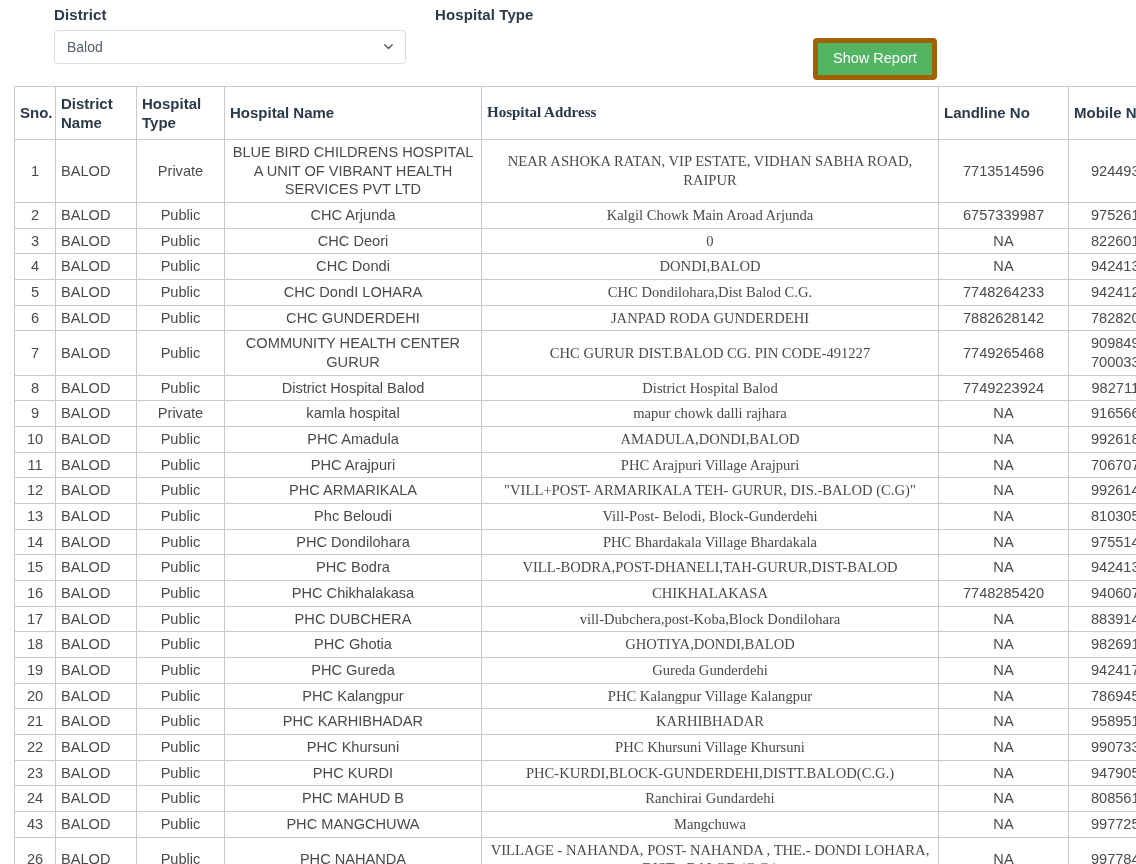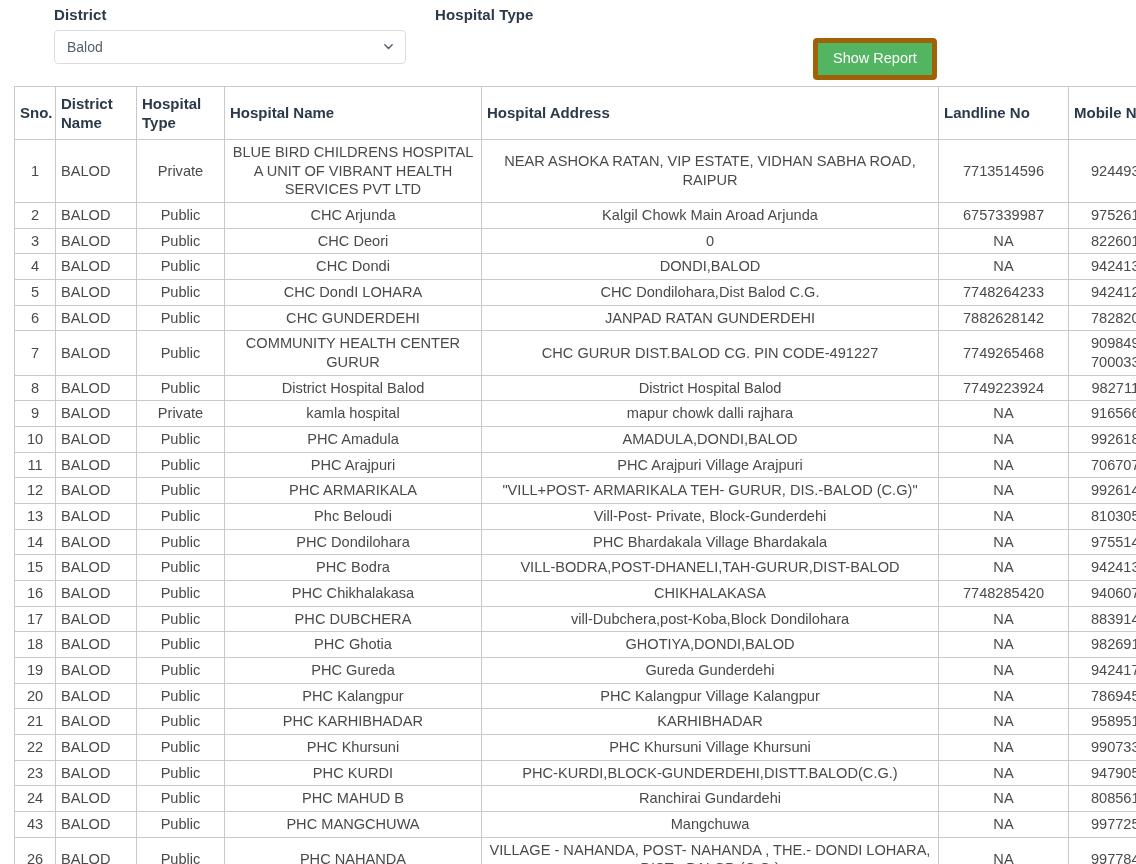--- a/index.html
+++ b/index.html
@@ -115,21 +115,21 @@
   }
   .report-table td {
     color: #4a4a4a;
     font-size: 14.6px;
   }
 
   .c-sno      { width: 30px;  text-align: center; border-radius: 16px; }
   .c-district { width: 70px;  text-align: left; margin-top: 20px; }
   .c-type     { width: 77px;  text-align: center; }
   .c-name     { width: 246px; text-align: center; }
-  .c-address  { width: 446px; text-align: center; }
+  .c-address  { width: 446px; text-align: center; font-family: Liberation Serif, serif; }
   .c-landline { width: 119px; text-align: center; }
   .c-mobile   { width: 115px; text-align: center; }
 
   th.c-district, th.c-type, th.c-address, th.c-landline, th.c-mobile, th.c-sno {
     text-align: left;
   }
 
   .mobile-line { display: block; }
 </style>
 </head>
@@ -215,21 +215,21 @@
         <td class="c-name">CHC DondI LOHARA</td>
         <td class="c-address">CHC Dondilohara,Dist Balod C.G.</td>
         <td class="c-landline">7748264233</td>
         <td class="c-mobile">9424127485</td>
       </tr>
       <tr>
         <td class="c-sno">6</td>
         <td class="c-district">BALOD</td>
         <td class="c-type">Public</td>
         <td class="c-name">CHC GUNDERDEHI</td>
-        <td class="c-address">JANPAD RATAN GUNDERDEHI</td>
+        <td class="c-address">JANPAD RODA GUNDERDEHI</td>
         <td class="c-landline">7882628142</td>
         <td class="c-mobile">7828200007</td>
       </tr>
       <tr>
         <td class="c-sno">7</td>
         <td class="c-district">BALOD</td>
         <td class="c-type">Public</td>
         <td class="c-name">COMMUNITY HEALTH CENTER GURUR</td>
         <td class="c-address">CHC GURUR DIST.BALOD CG. PIN CODE-491227</td>
         <td class="c-landline">7749265468</td>
@@ -281,21 +281,21 @@
         <td class="c-name">PHC ARMARIKALA</td>
         <td class="c-address">"VILL+POST- ARMARIKALA TEH- GURUR, DIS.-BALOD (C.G)"</td>
         <td class="c-landline">NA</td>
         <td class="c-mobile">9926144174</td>
       </tr>
       <tr>
         <td class="c-sno">13</td>
         <td class="c-district">BALOD</td>
         <td class="c-type">Public</td>
         <td class="c-name">Phc Beloudi</td>
-        <td class="c-address">Vill-Post- Private, Block-Gunderdehi</td>
+        <td class="c-address">Vill-Post- Belodi, Block-Gunderdehi</td>
         <td class="c-landline">NA</td>
         <td class="c-mobile">8103050466</td>
       </tr>
       <tr>
         <td class="c-sno">14</td>
         <td class="c-district">BALOD</td>
         <td class="c-type">Public</td>
         <td class="c-name">PHC Dondilohara</td>
         <td class="c-address">PHC Bhardakala Village Bhardakala</td>
         <td class="c-landline">NA</td>

